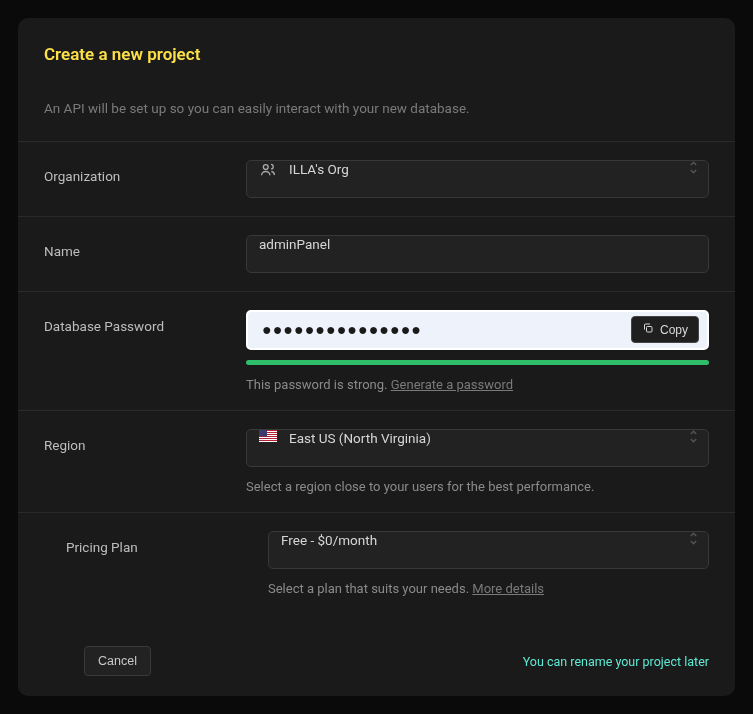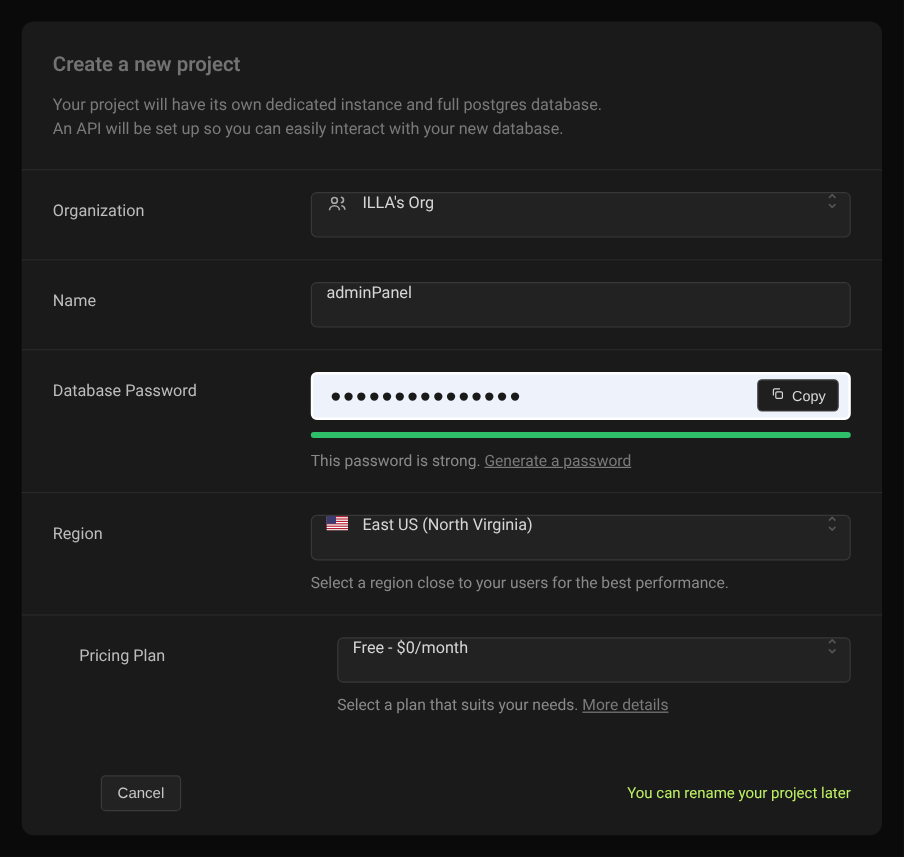--- a/index.html
+++ b/index.html
@@ -17,38 +17,38 @@
   height: 100%;
   overflow: hidden;
   display: flex;
   flex-direction: column;
 }
 .header {
   padding: 26px 26px 22px 26px;
   border-bottom: 1px solid #2a2a2a;
 }
 .title {
-  color: #737373;
+  color: #fde047;
   font-size: 17px;
   font-weight: 600;
   margin-bottom: 14px;
 }
 .subtitle {
   color: #7a7a7a;
   font-size: 13.5px;
   line-height: 1.5;
 }
 .fields {
   flex: 1;
 }
 .field-row {
   display: flex;
   padding: 18px 26px;
   border-bottom: 1px solid #2a2a2a;
-  gap: 20px;
+  gap: 7px;
 }
 .field-row:last-child { border-bottom: none; padding-left: 48px; }
 .field-label {
   width: 195px;
   flex-shrink: 0;
   color: #bdbdbd;
   font-size: 13.5px;
   padding-top: 8px;
 }
 .field-control {
@@ -134,21 +134,21 @@
   border: 1px solid #3a3a3a;
   color: #c8c8c8;
   font-size: 12.5px;
   padding: 7px 13px;
   border-radius: 4px;
   cursor: pointer;
   margin-left: 40px;
 }
 .spacer { flex: 1; }
 .rename-hint {
-  color: #bef264;
+  color: #5eead4;
   font-size: 12.5px;
 }
 .create-btn {
   background: #2fbe6a;
   border: none;
   color: #fff;
   font-size: 12.5px;
   font-weight: 500;
   padding: 9px 15px;
   border-radius: 4px;
@@ -156,21 +156,21 @@
 }
 </style>
 </head>
 <body>
 
 <div class="modal">
 
   <div class="header">
     <div class="title">Create a new project</div>
     <div class="subtitle">
-      <span>Your project will have its own dedicated instance and full postgres database.</span><br>
+      <br>
       <span>An API will be set up so you can easily interact with your new database.</span>
     </div>
   </div>
 
   <div class="fields">
 
     <div class="field-row">
       <div class="field-label">Organization</div>
       <div class="field-control">
         <div class="select-box">

